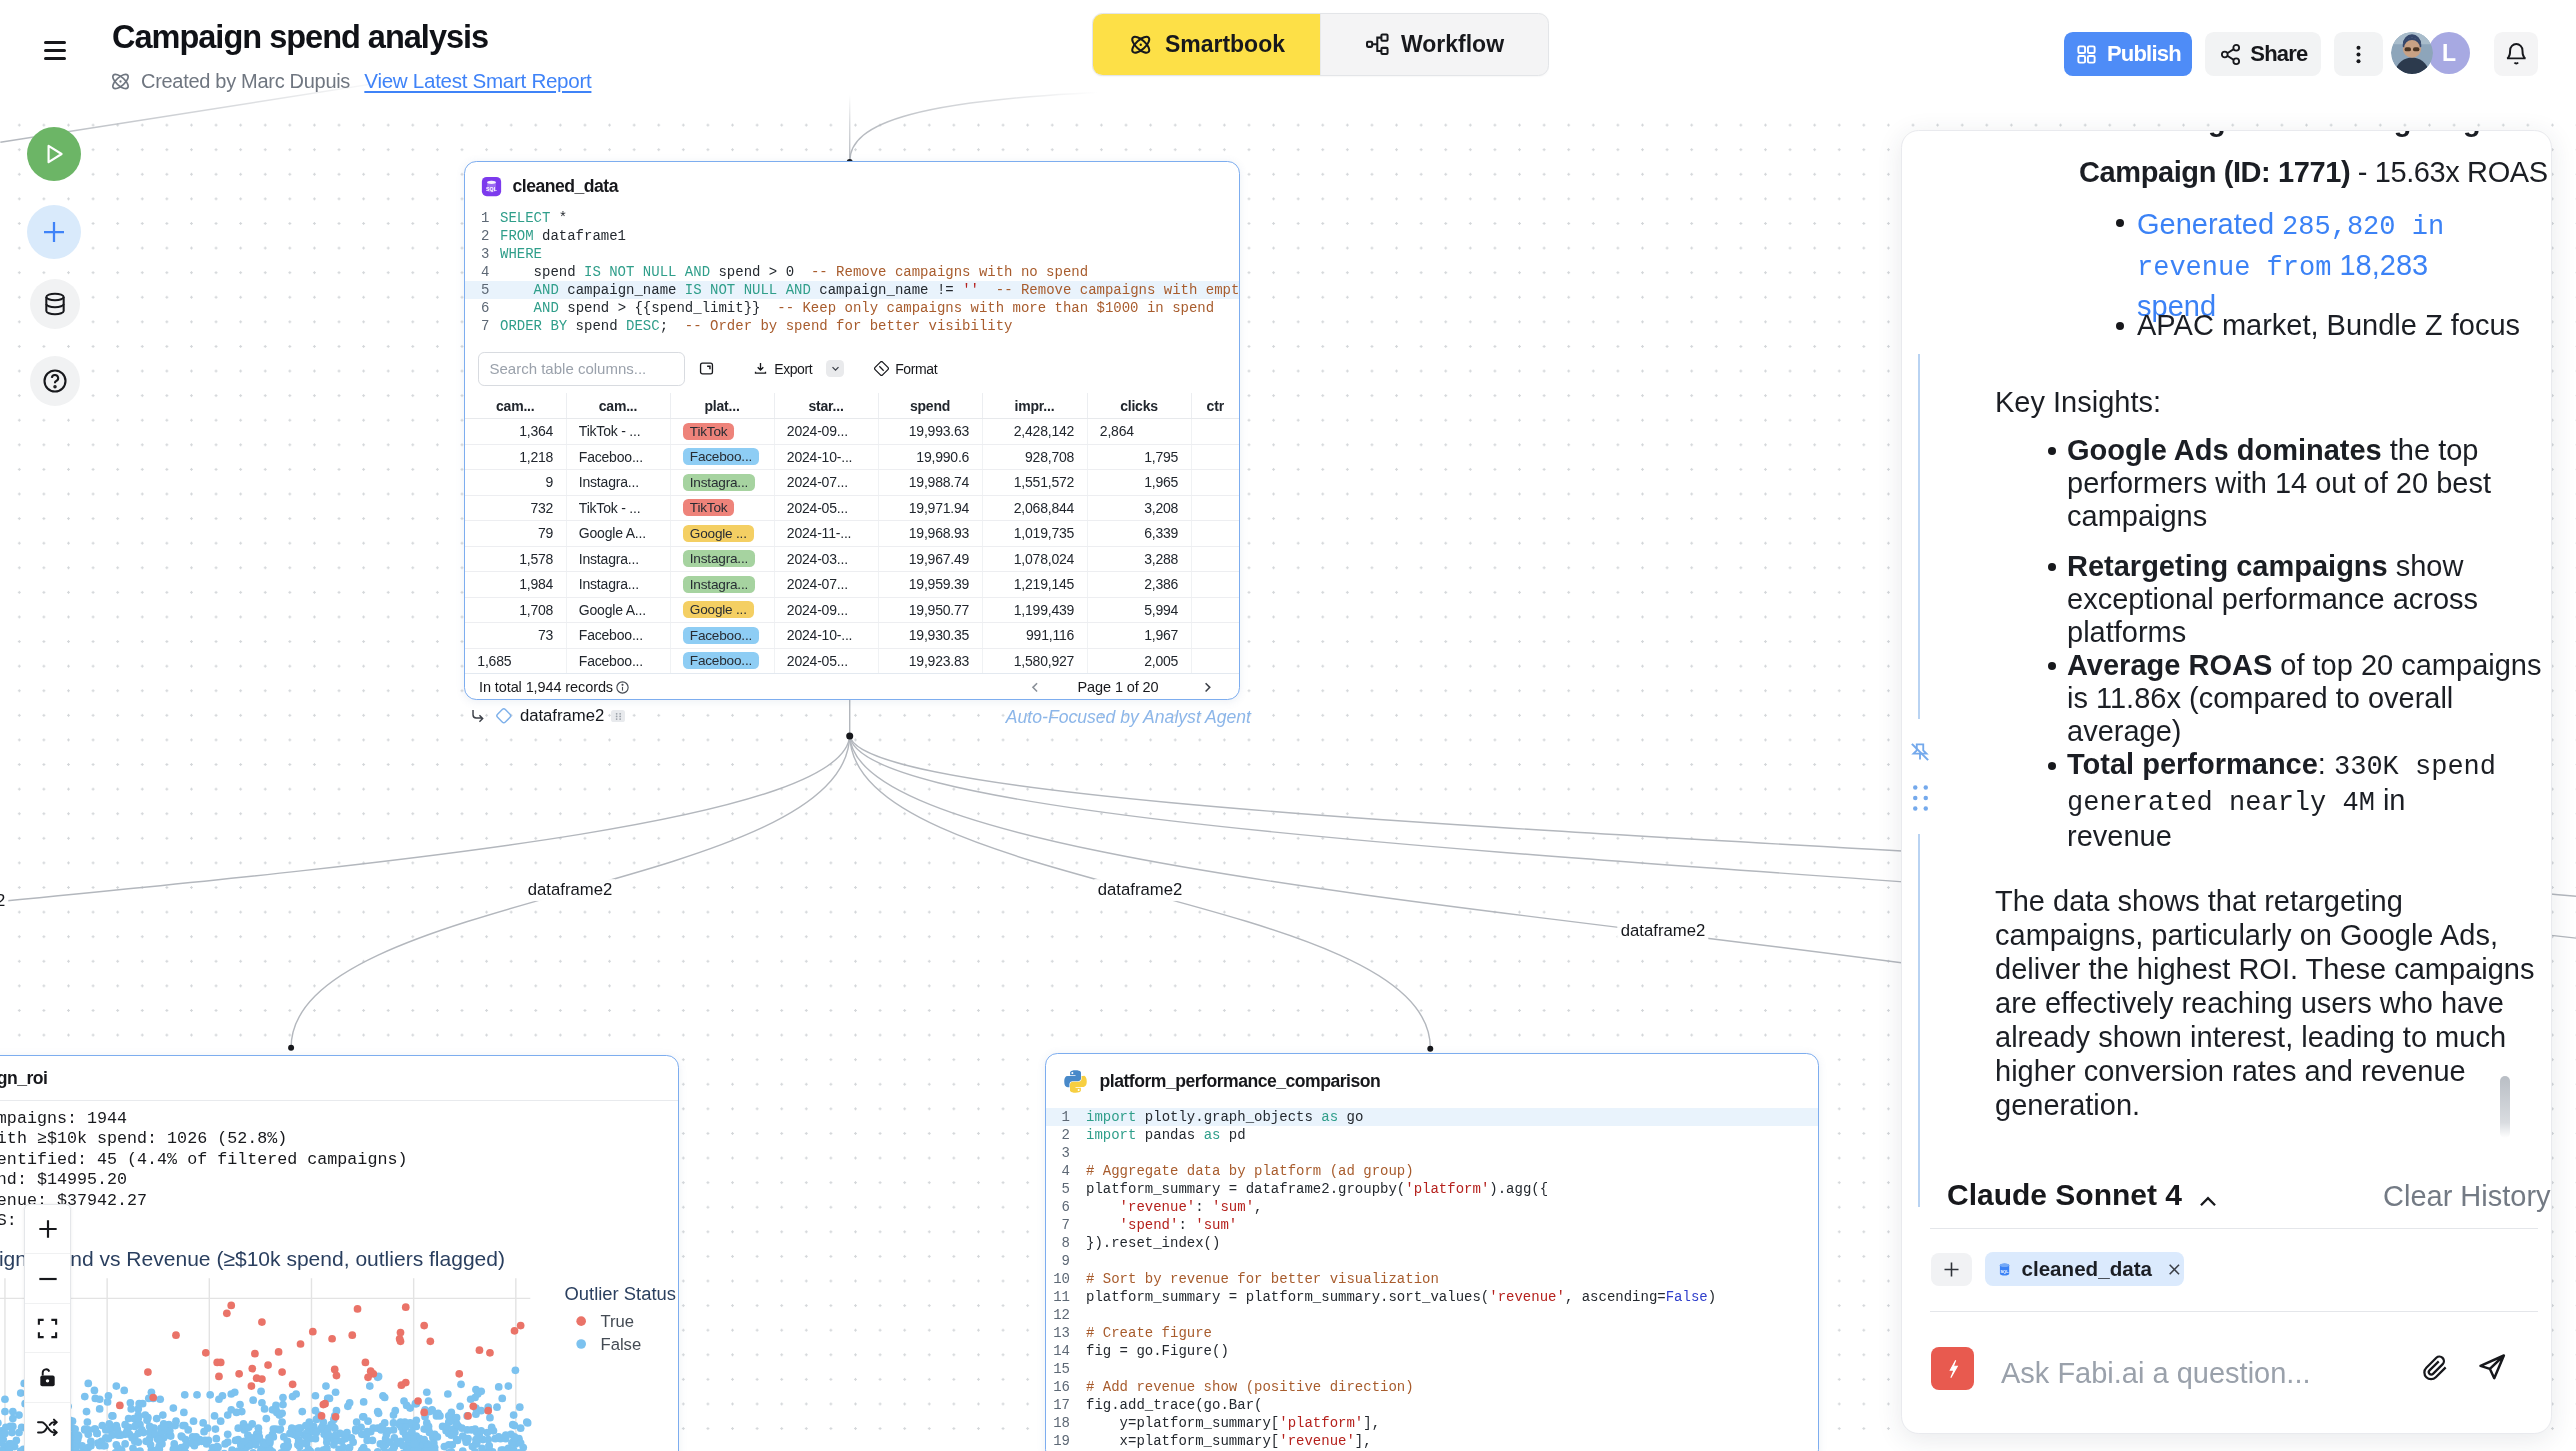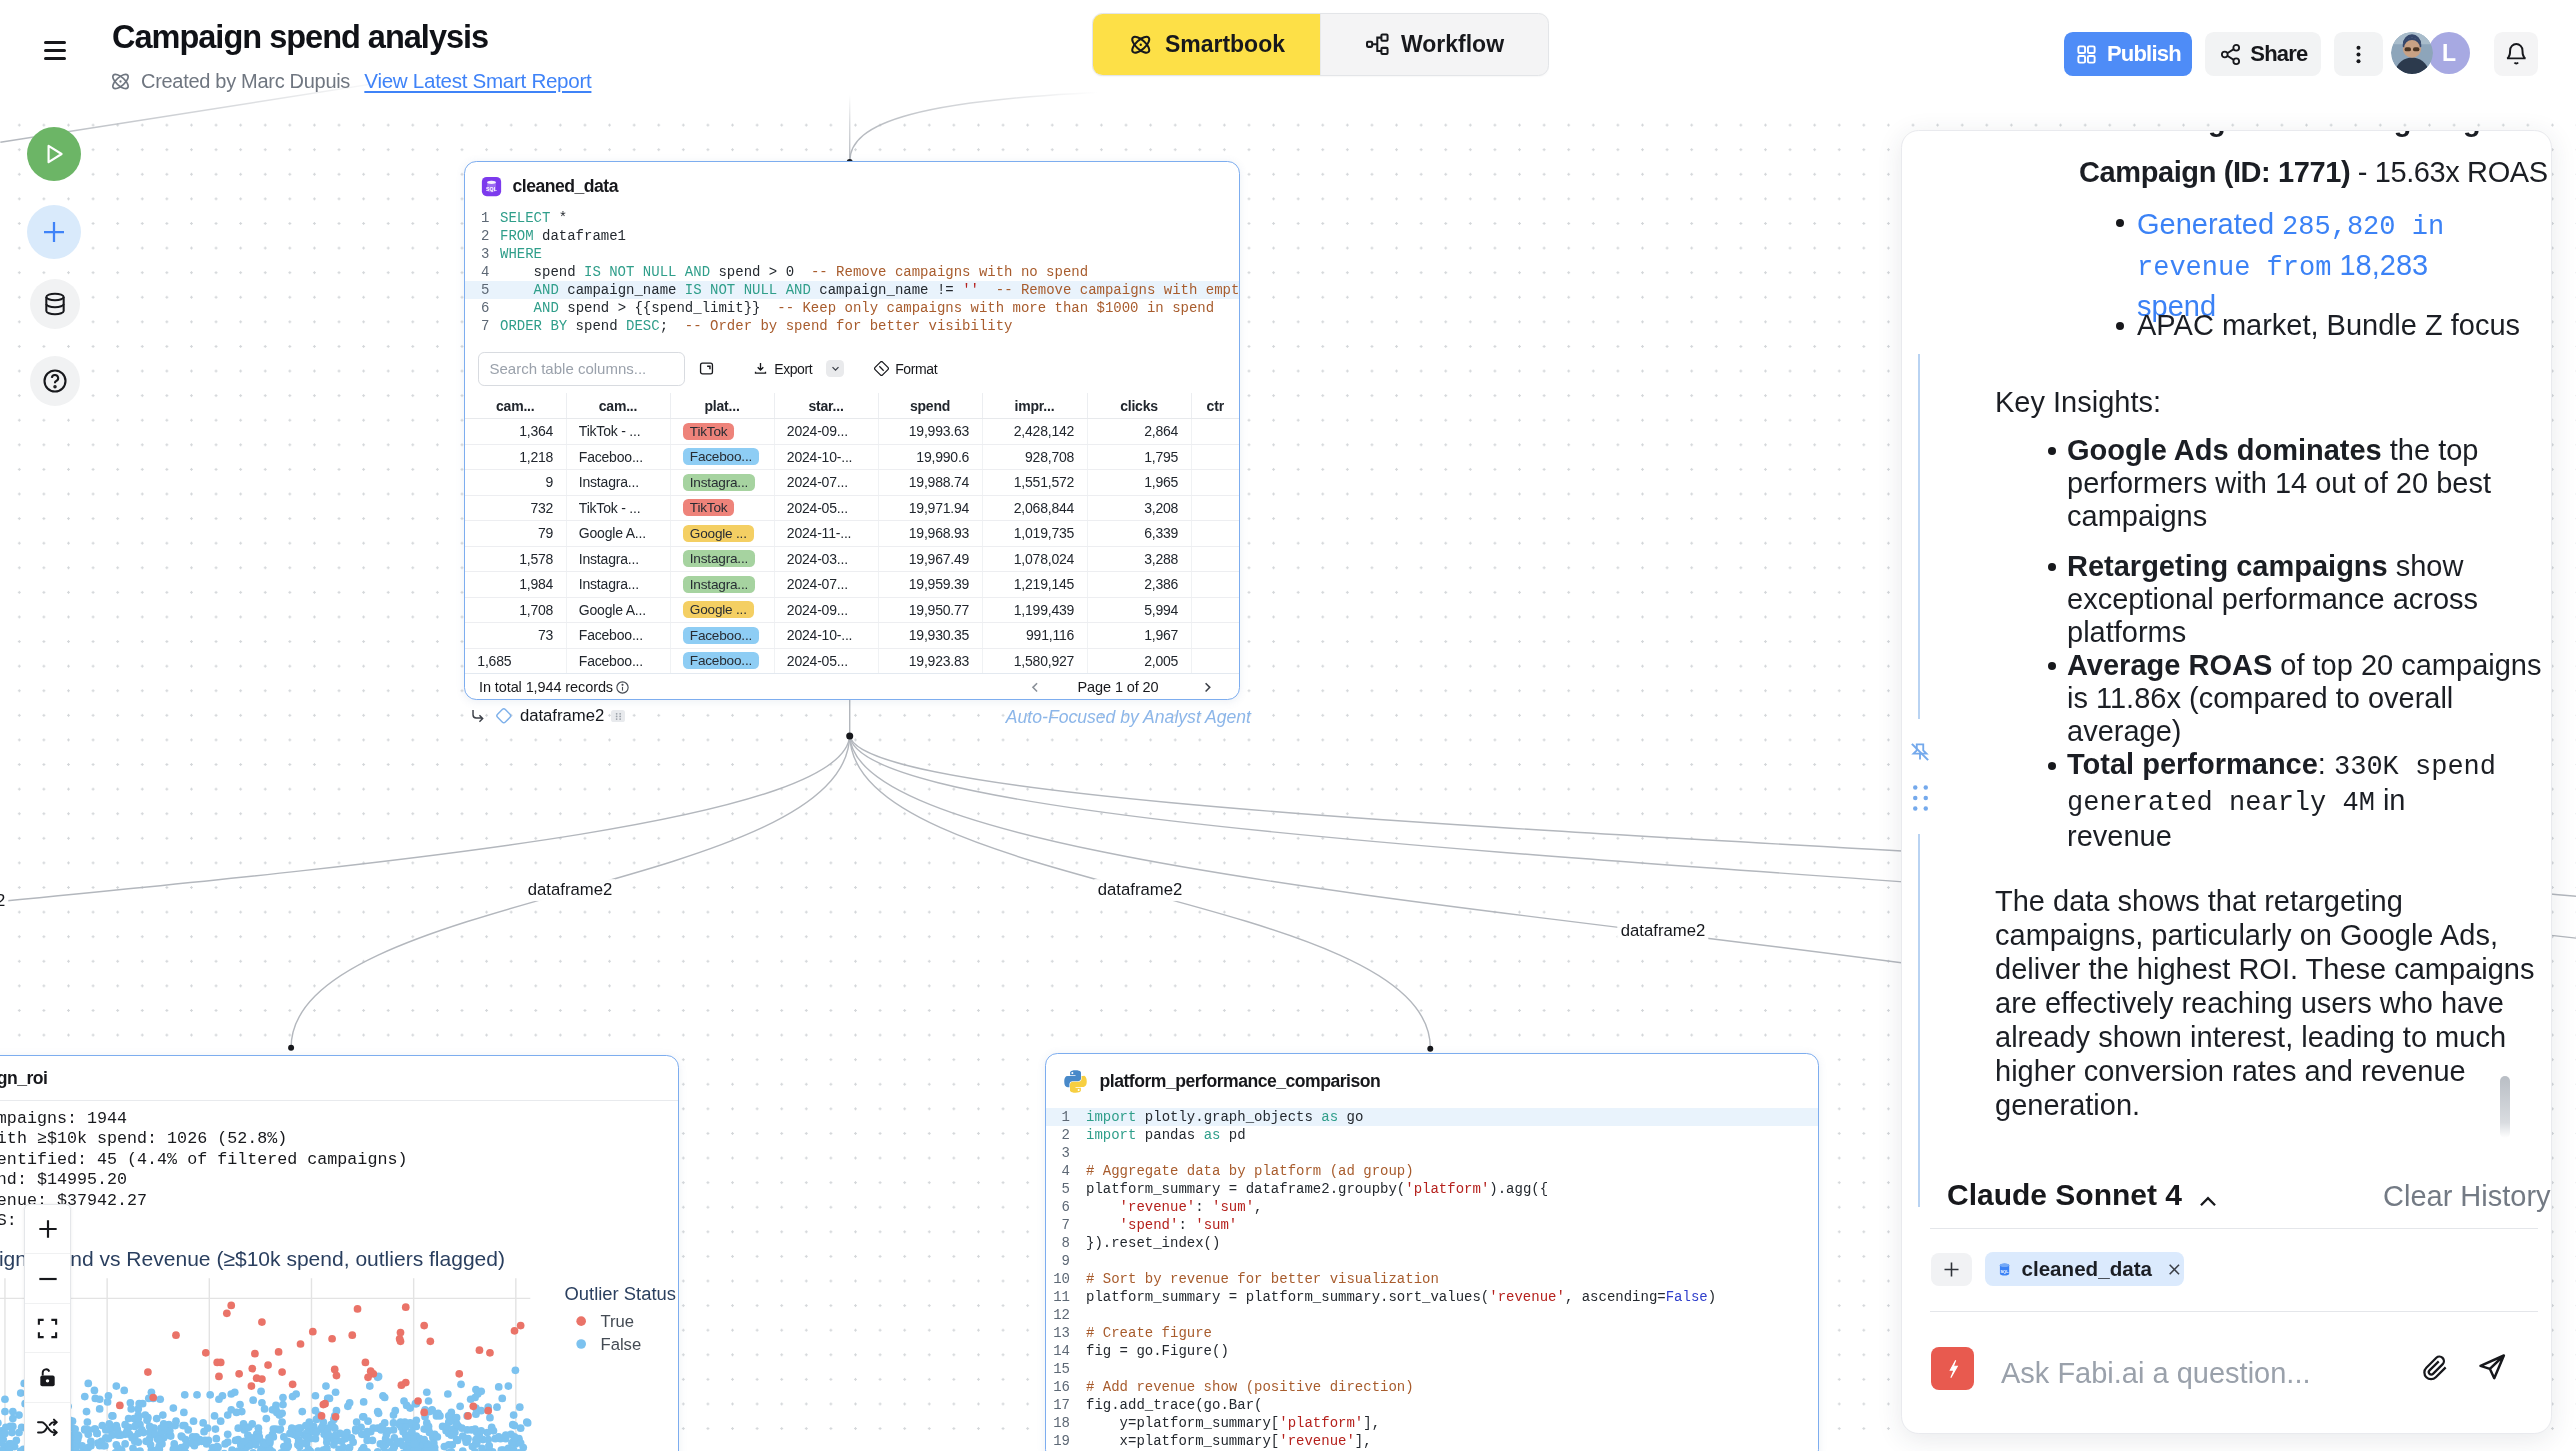--- a/index.html
+++ b/index.html
@@ -333,21 +333,21 @@
       </tr>
         </thead>
       <tbody>
       <tr>
             <td style="text-align:right">1,364</td>
             <td>TikTok - ...</td>
             <td><span class="pill p-tiktok">TikTok</span></td>
             <td>2024-09...</td>
             <td style="text-align:right">19,993.63</td>
             <td style="text-align:right">2,428,142</td>
-            <td style="text-align:right">2,864</td>
+            <td style="">2,864</td>
             <td></td>
           </tr>
       <tr>
             <td style="text-align:right">1,218</td>
             <td>Faceboo...</td>
             <td><span class="pill p-fb">Faceboo...</span></td>
             <td>2024-10-...</td>
             <td style="text-align:right">19,990.6</td>
             <td style="text-align:right">928,708</td>
             <td style="text-align:right">1,795</td>

